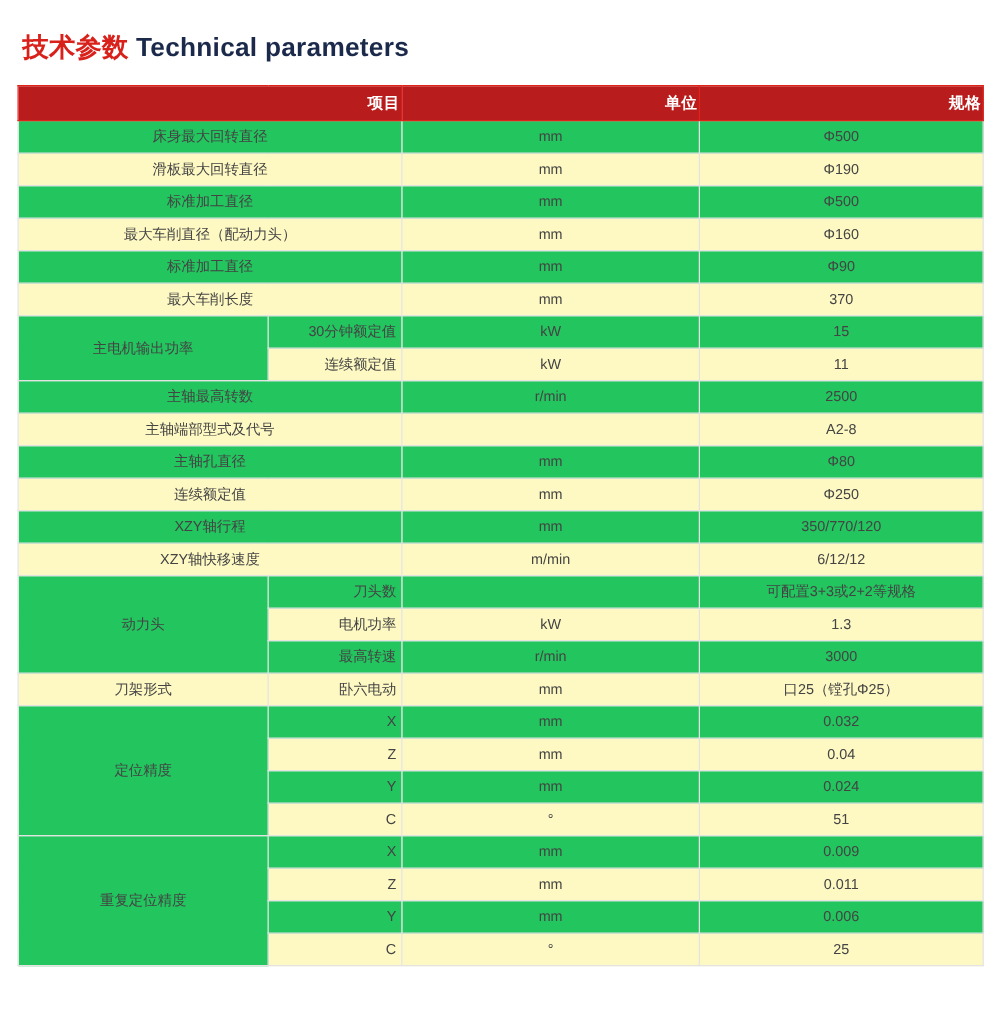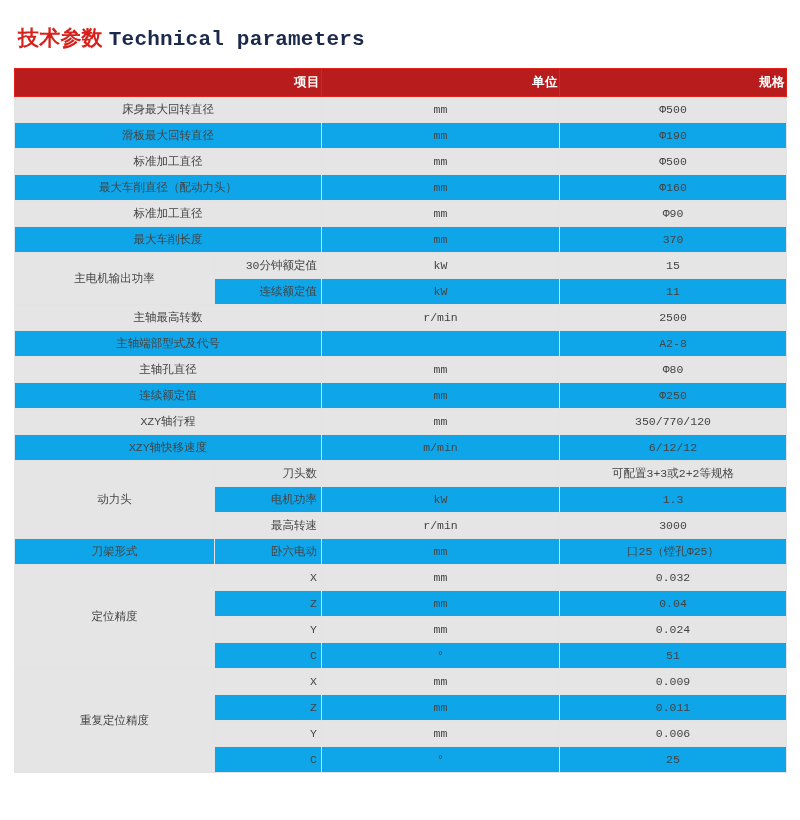--- a/index.html
+++ b/index.html
@@ -13,21 +13,20 @@
     font-family: "Liberation Sans", sans-serif;
     color: #333333;
     overflow: hidden;
   }
   .page {
     width: 669px;
     height: 820px;
     position: relative;
     box-sizing: border-box;
     padding: 0 14px;
-    font-family: Liberation Mono, monospace;
   }
   .title {
     padding-top: 24px;
     padding-bottom: 16px;
     padding-left: 4px;
     font-size: 21px;
     font-weight: bold;
     letter-spacing: 0.2px;
     white-space: nowrap;
   }
@@ -63,24 +62,24 @@
   tbody td {
     border: 1px solid #e3e3e3;
     height: 25px;
     text-align: center;
     vertical-align: middle;
     color: #444444;
     padding: 0 4px;
     font-size: 11.5px;
   }
   tbody tr.odd td {
-    background: #e5e5e5;
+    background: #22c55e;
   }
   tbody tr.even td {
-    background: #0ea5e9;
+    background: #fef9c3;
   }
   td.label-col {
     text-align: center;
   }
   td.sub-col {
     text-align: right;
     padding-left: 12px;
   }
   td.group-col {
     text-align: center;

